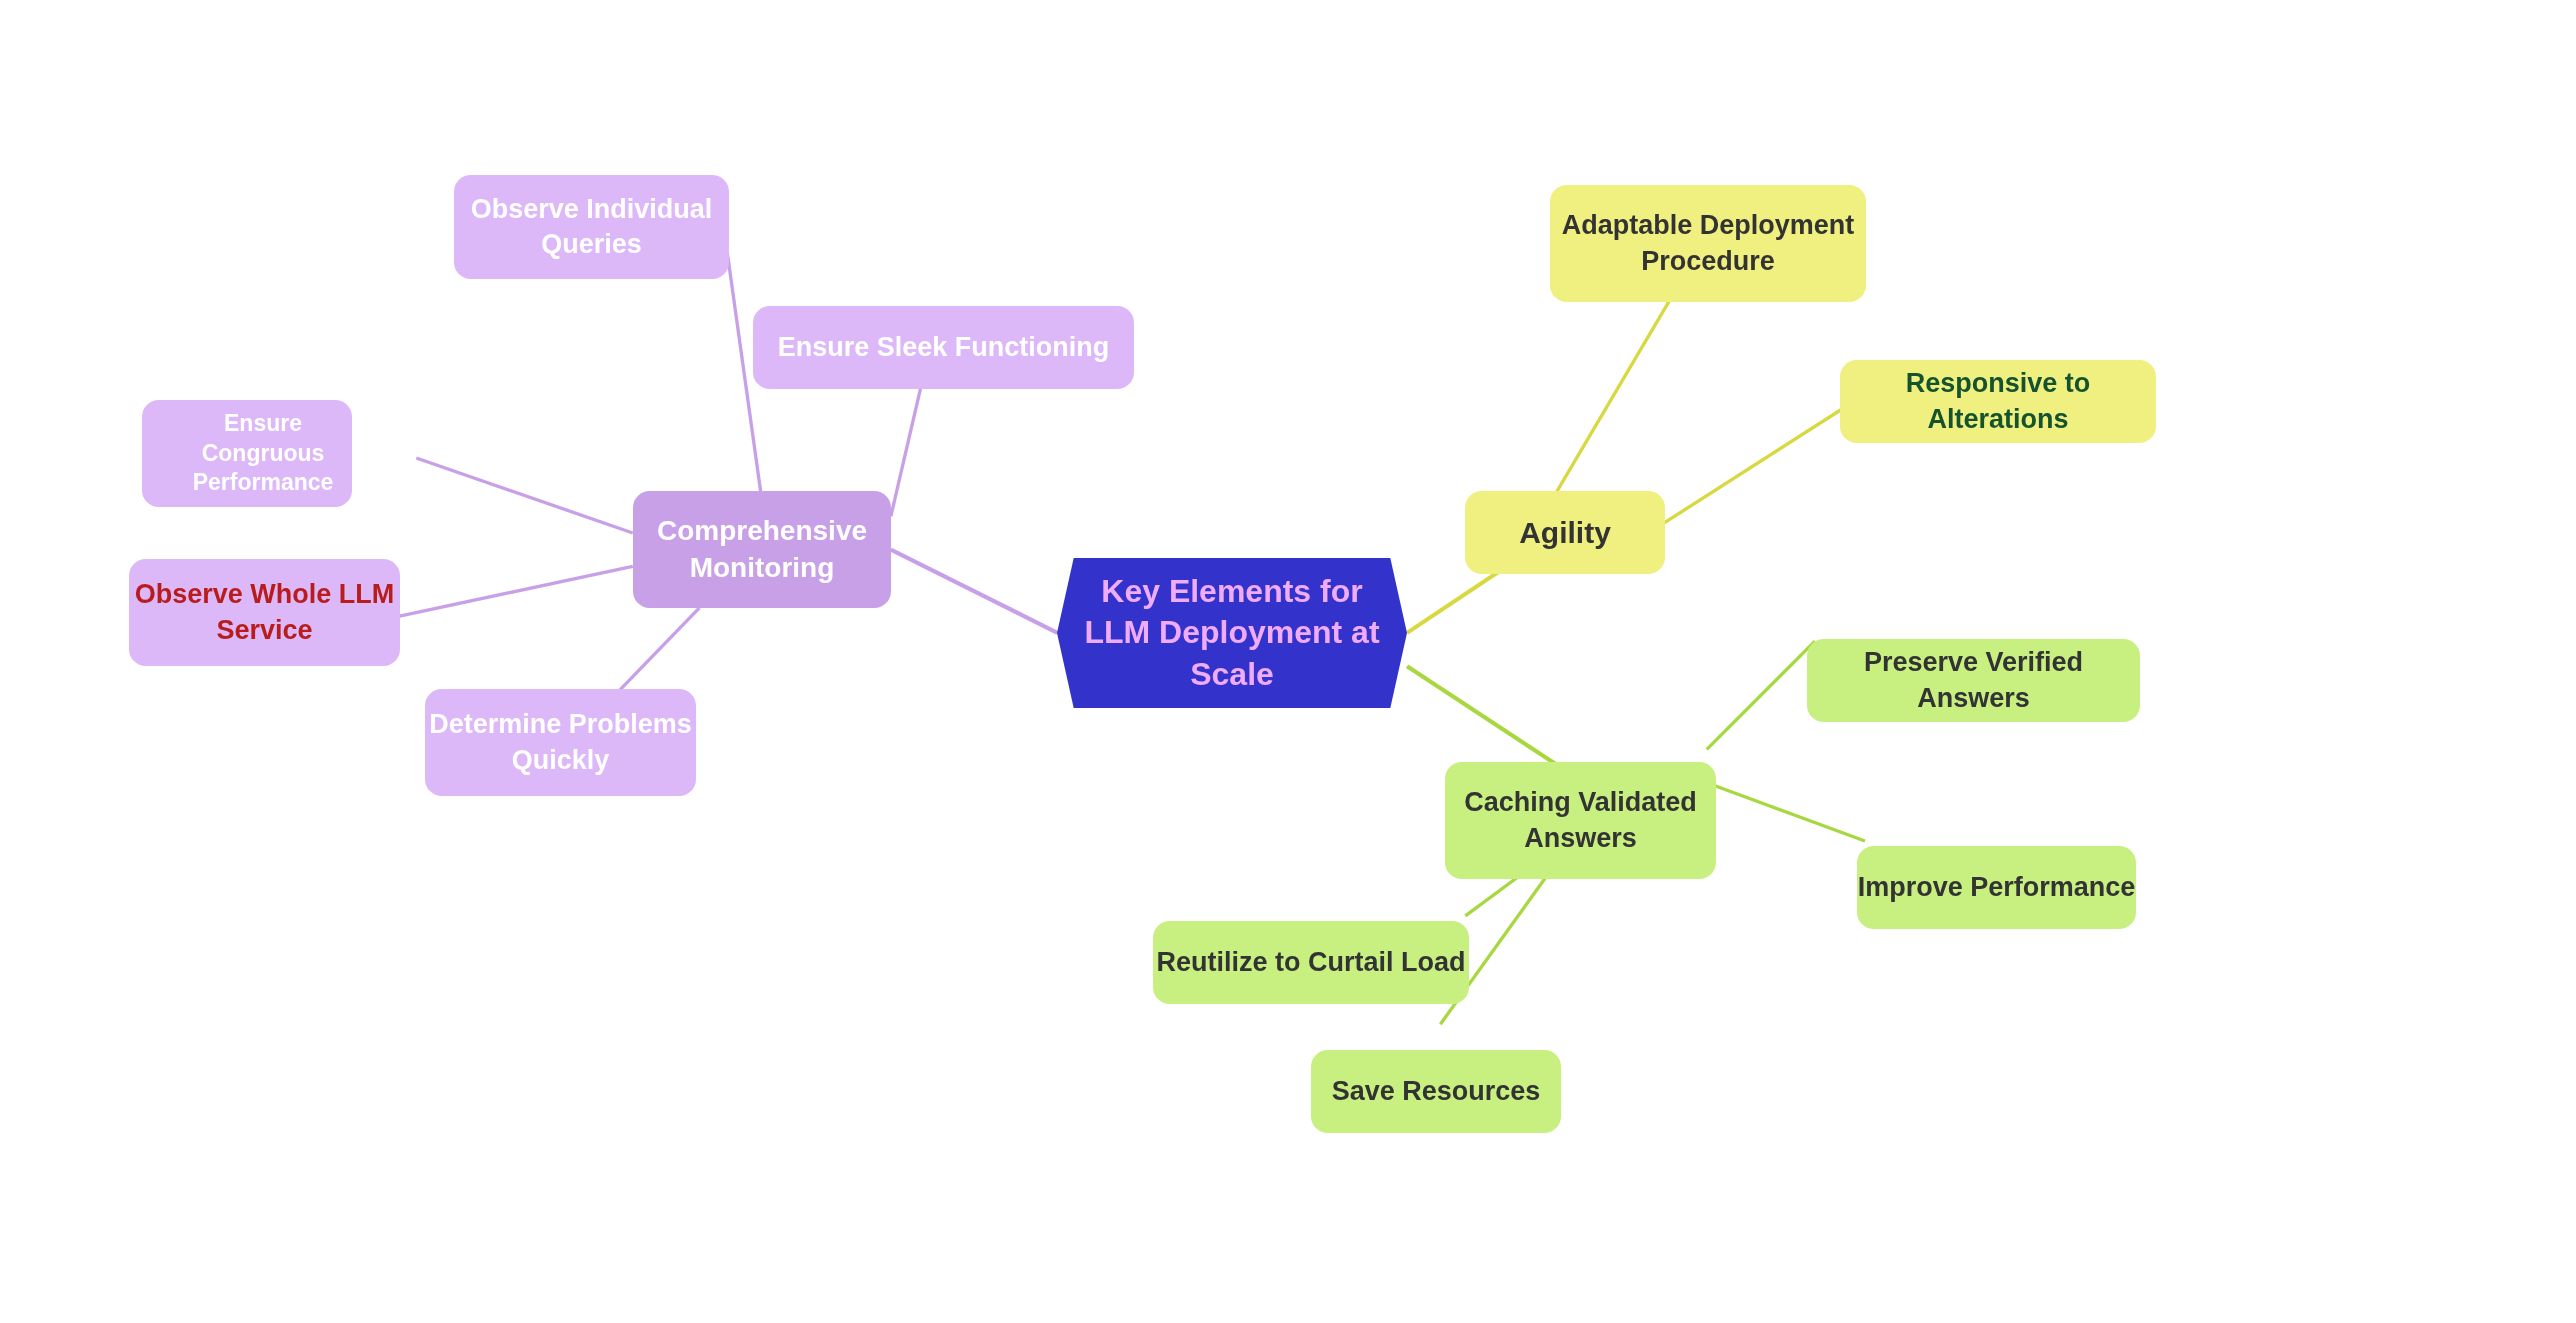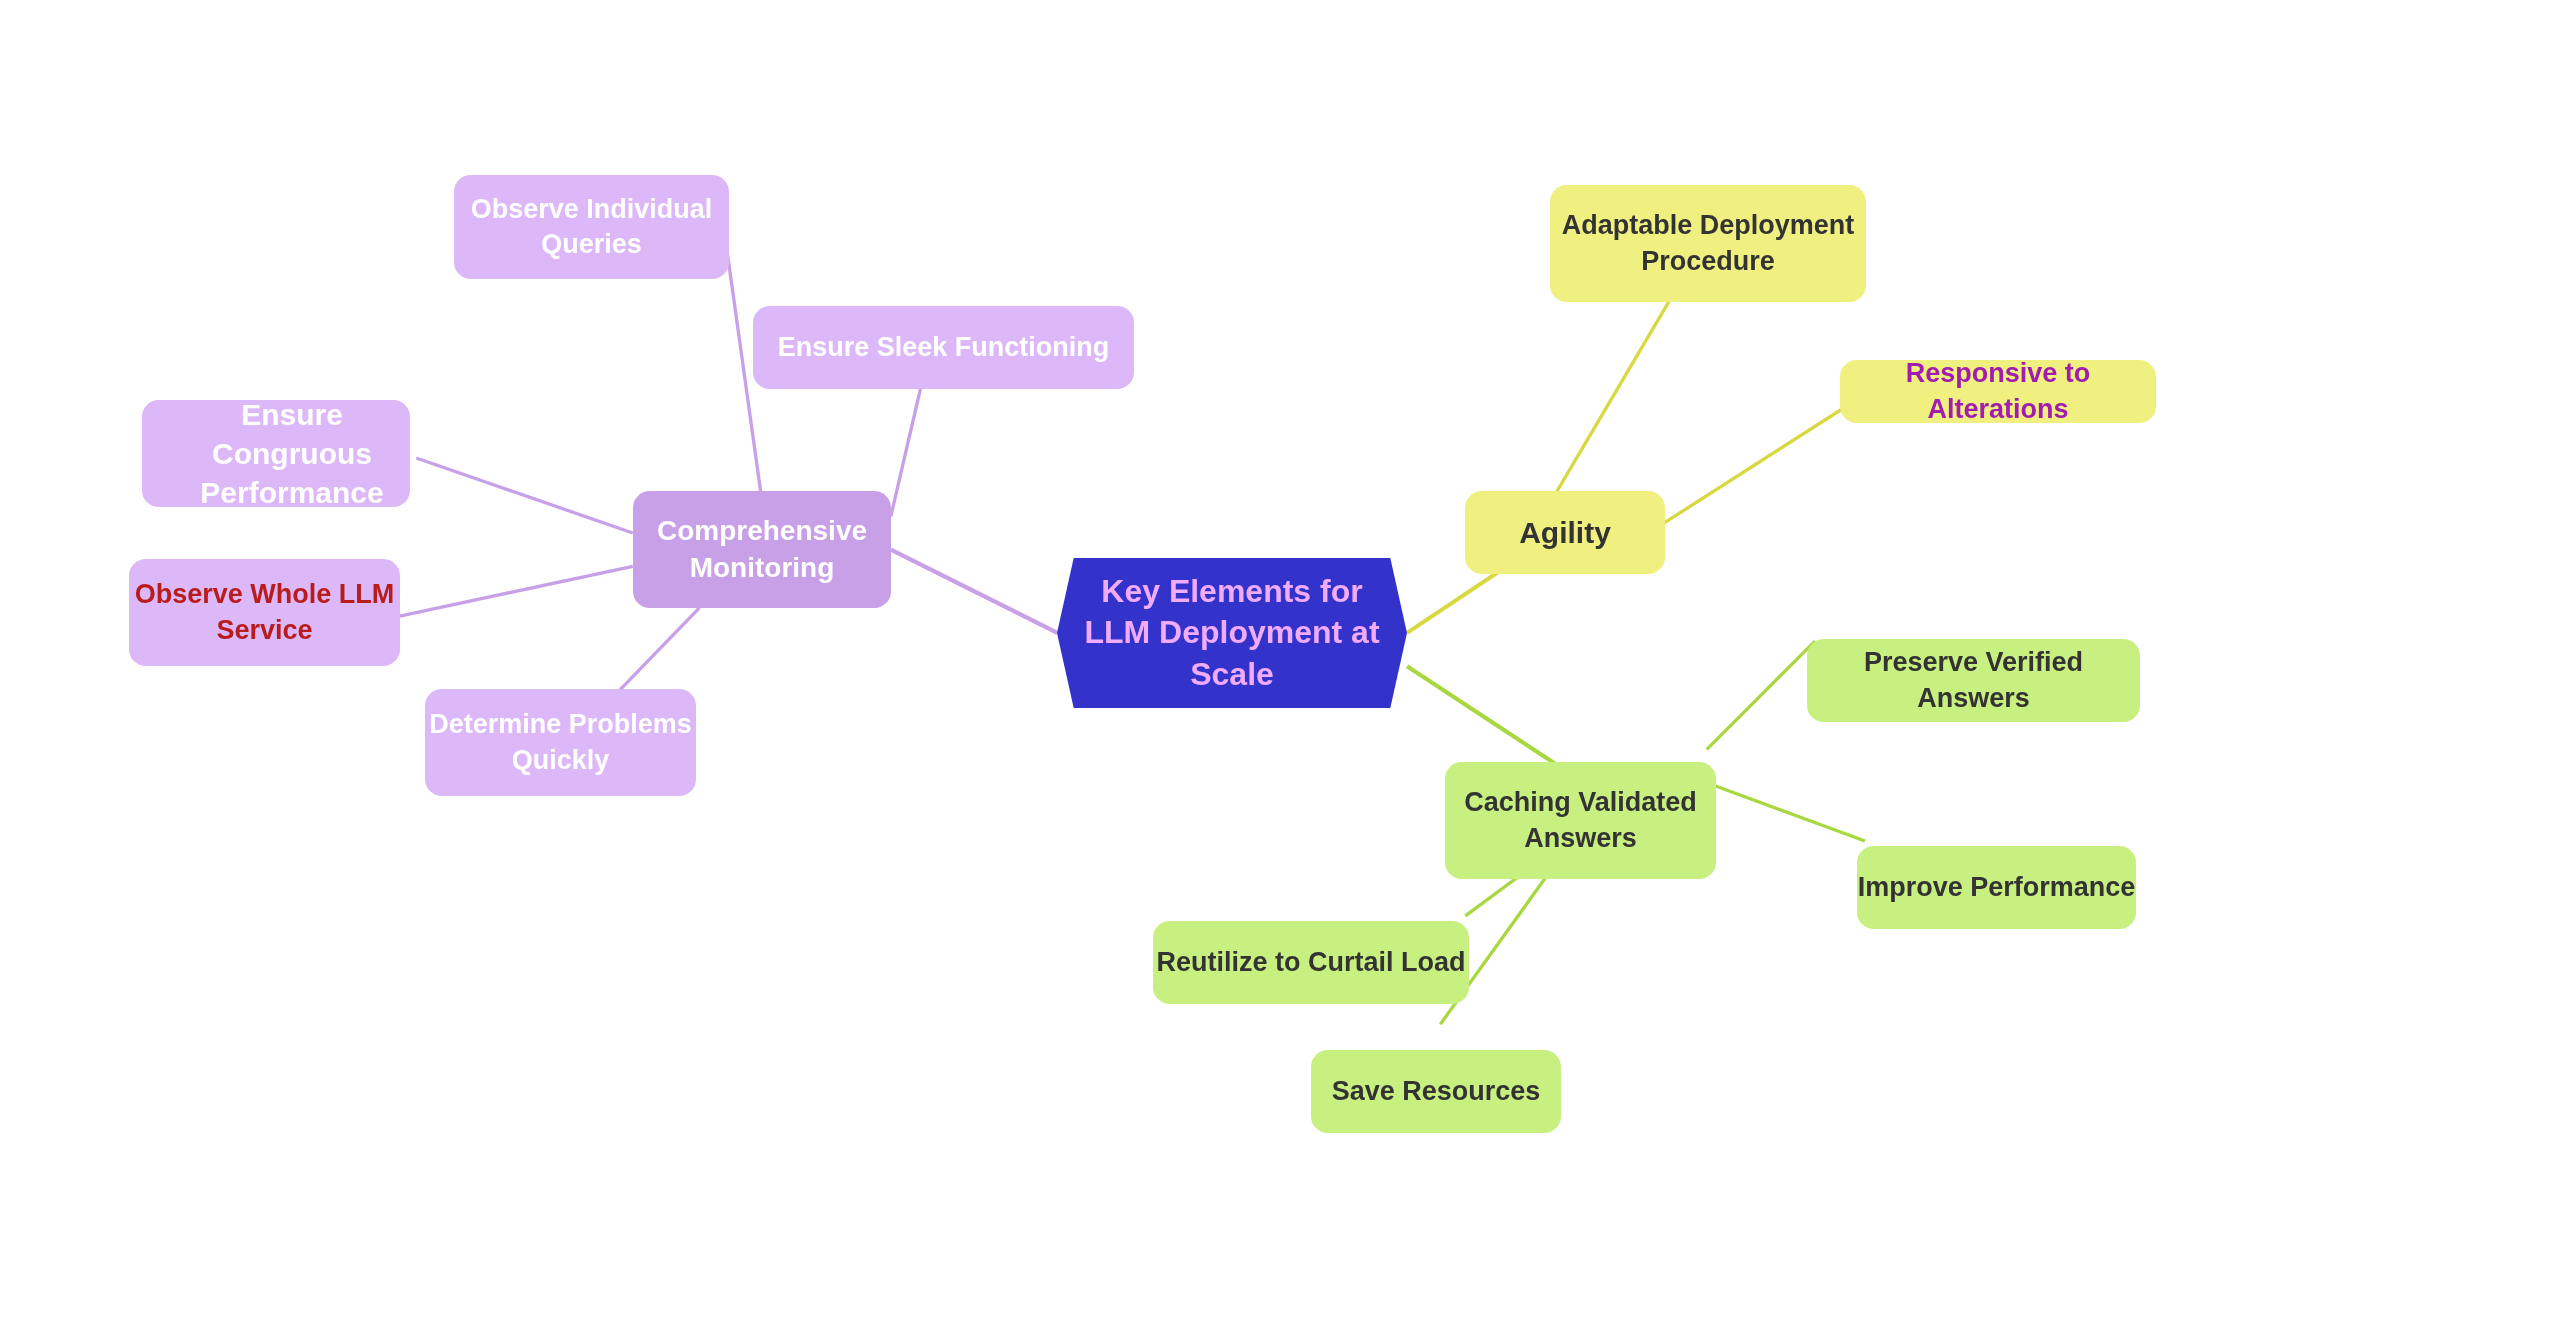--- a/index.html
+++ b/index.html
@@ -104,41 +104,41 @@
 </div>
 
 <div class="node node-purple-light" style="left:454px;top:175px;width:275px;height:104px;font-size:27px;color:#fff;">
   <span>Observe Individual<br>Queries</span>
 </div>
 
 <div class="node node-purple-light" style="left:753px;top:306px;width:381px;height:83px;font-size:27px;color:#fff;">
   <span>Ensure Sleek Functioning</span>
 </div>
 
-<div class="node node-purple-light" style="left:142px;top:400px;width:268px;height:107px;font-size:30px;color:#fff;padding-left:32px;">
+<div class="node node-purple-light" style="left:142px;top:400px;width:210px;height:107px;font-size:23px;color:#fff;padding-left:32px;">
   <span>Ensure Congruous<br>Performance</span>
 </div>
 
 <div class="node node-purple-light" style="left:129px;top:559px;width:271px;height:107px;font-size:27px;color:#b91c1c;">
   <span>Observe Whole LLM<br>Service</span>
 </div>
 
 <div class="node node-purple-light" style="left:425px;top:689px;width:271px;height:107px;font-size:27px;color:#fff;">
   <span>Determine Problems<br>Quickly</span>
 </div>
 
 <div class="node node-yellow" style="left:1465px;top:481px;width:200px;height:83px;font-size:30px;color:#333;">
   <span>Agility</span>
 </div>
 
 <div class="node node-yellow" style="left:1550px;top:175px;width:316px;height:117px;font-size:27px;color:#333;">
   <span>Adaptable Deployment<br>Procedure</span>
 </div>
 
-<div class="node node-yellow" style="left:1840px;top:350px;width:316px;height:63px;font-size:27px;color:#a21caf;">
+<div class="node node-yellow" style="left:1840px;top:350px;width:316px;height:83px;font-size:27px;color:#14532d;">
   <span>Responsive to Alterations</span>
 </div>
 
 <div class="node node-green" style="left:1445px;top:714px;width:271px;height:117px;font-size:27px;color:#333;">
   <span>Caching Validated<br>Answers</span>
 </div>
 
 <div class="node node-green" style="left:1807px;top:591px;width:333px;height:83px;font-size:27px;color:#333;">
   <span>Preserve Verified Answers</span>
 </div>

